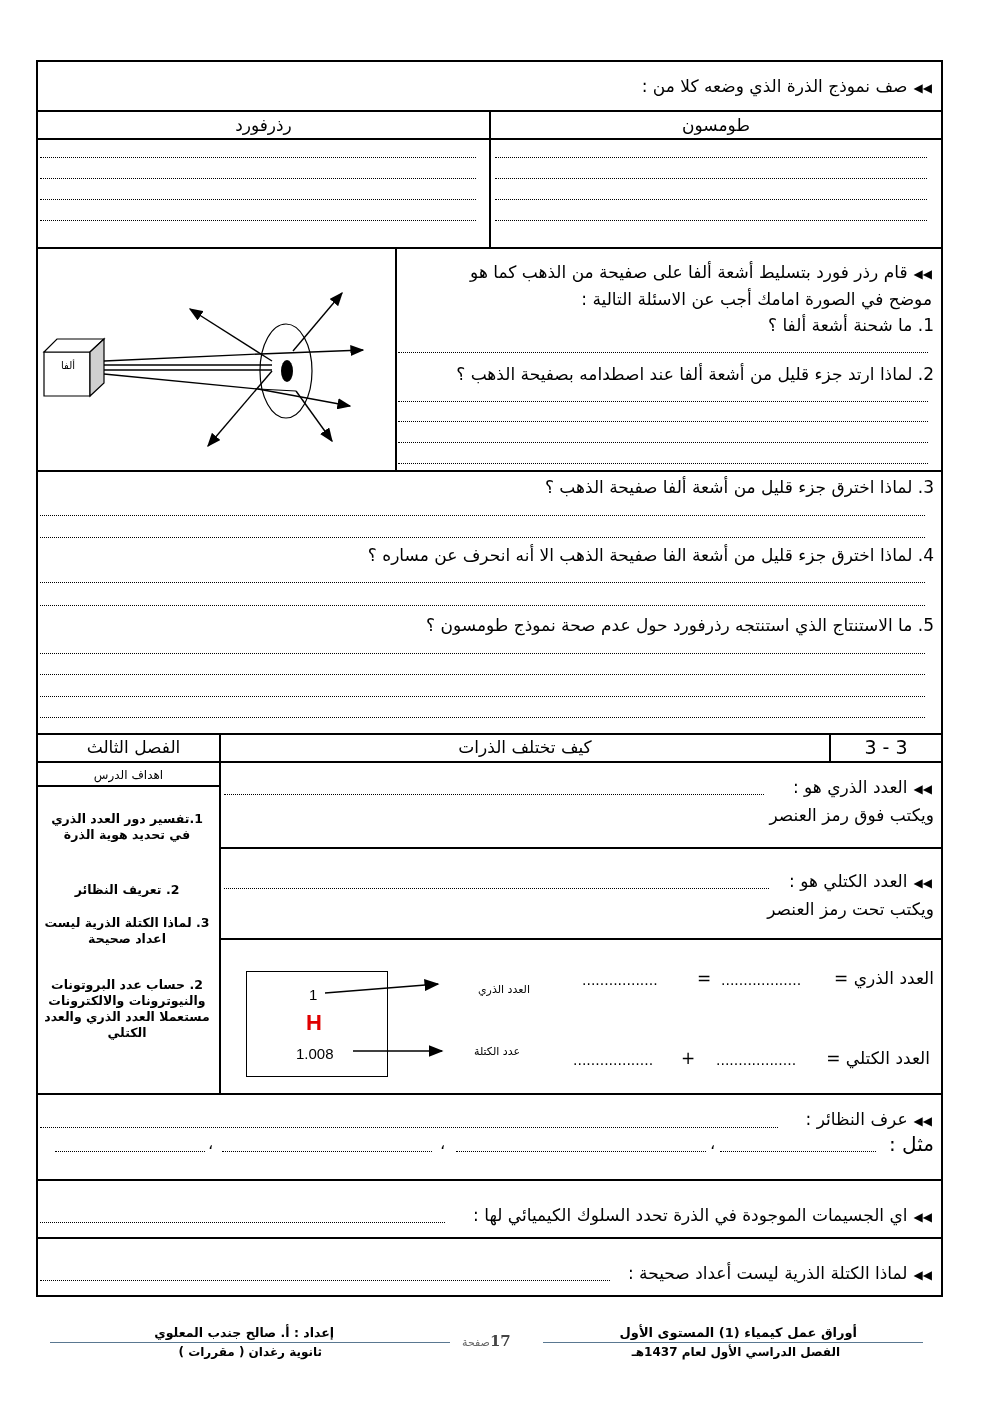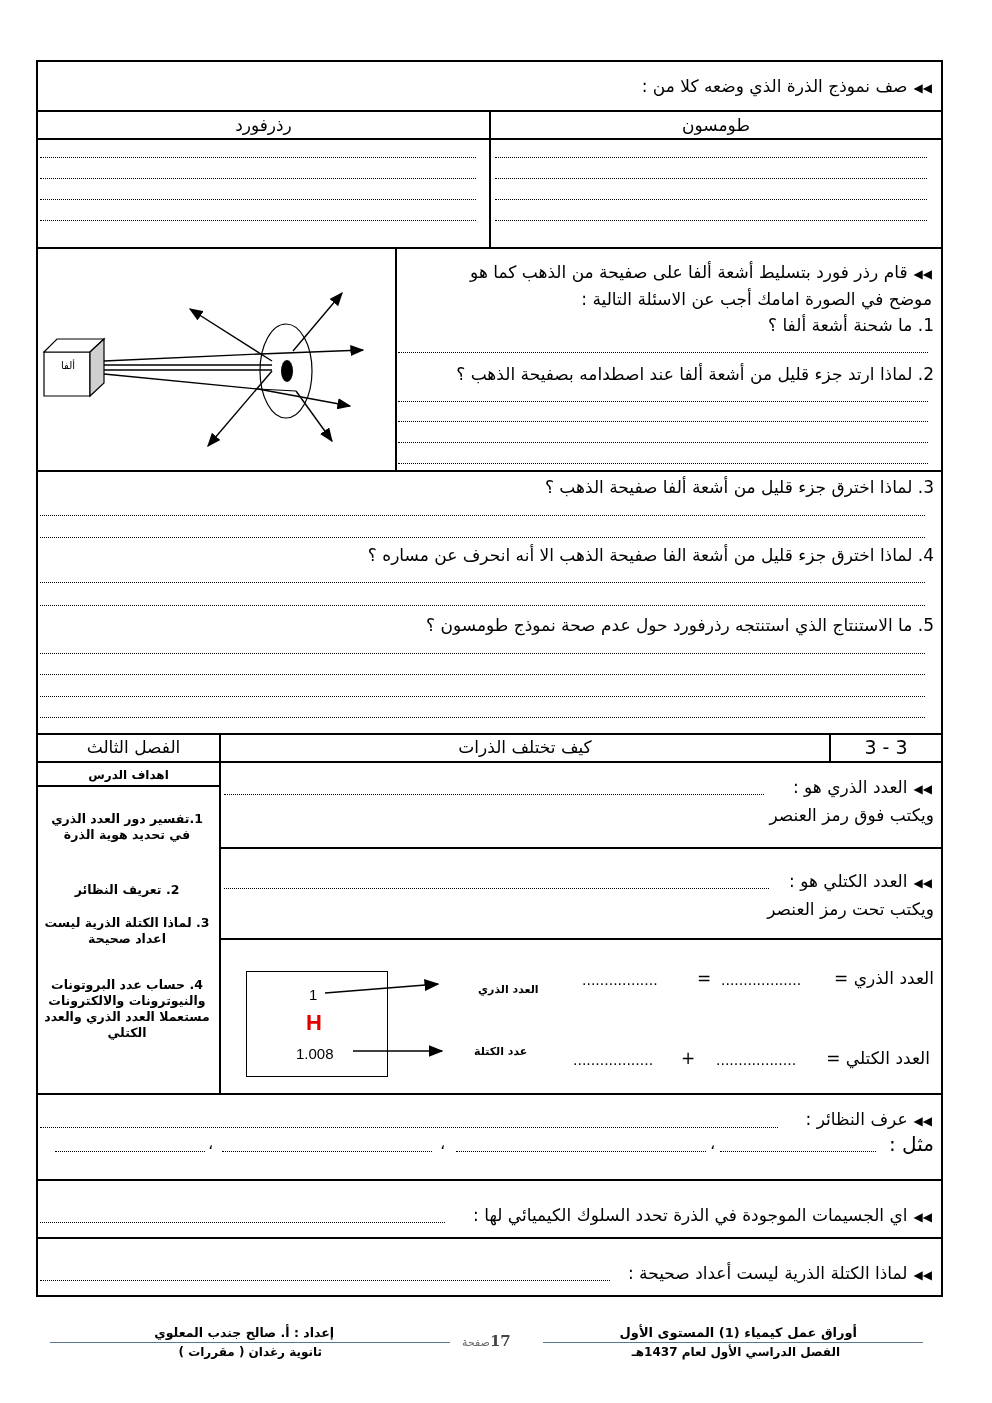--- a/index.html
+++ b/index.html
@@ -5,21 +5,21 @@
   html, body { margin: 0; padding: 0; background: #ffffff; }
   body { width: 992px; height: 1403px; position: relative; font-family: "DejaVu Sans", "Liberation Sans", sans-serif; color: #000; }
   .abs { position: absolute; }
   .box { position: absolute; border: 2px solid #000; box-sizing: border-box; }
   .hline { position: absolute; height: 0; border-top: 2px solid #000; }
   .vline { position: absolute; width: 0; border-left: 2px solid #000; }
   .rtl { direction: rtl; text-align: right; unicode-bidi: plaintext; }
   .txt { position: absolute; font-size: 16px; white-space: nowrap; line-height: 20px; }
   .dots { position: absolute; border-bottom: 1.5px dotted #000; height: 0; }
   .bullet { font-size: 12px; letter-spacing: -3px; margin-left: 6px; }
-  .small-bold { font-weight: bold; font-size: 12px; }
+  .small-bold { font-weight: normal; font-size: 12px; }
   .obj { position: absolute; left: 40px; width: 174px; text-align: center; direction: rtl; font-weight: bold; font-size: 12.5px; line-height: 16px; }
   .foot { position: absolute; font-size: 12px; font-weight: bold; white-space: nowrap; direction: rtl; }
   .foot-line { position: absolute; height: 0; border-top: 1px solid #5a7891; }
 </style>
 </head>
 <body>
 
 <div class="box" style="left:36px; top:60px; width:907px; height:1237px;"></div>
 
 <div class="txt rtl" style="right:60px; top:76px; font-size:17px;">
@@ -111,21 +111,21 @@
 
 <div class="txt" style="left:38px; width:191px; text-align:center; top:737px; font-size:17px;">الفصل الثالث</div>
 <div class="txt" style="left:221px; width:608px; text-align:center; top:737px; font-size:17px;">كيف تختلف الذرات</div>
 <div class="txt" style="left:831px; width:110px; text-align:center; top:737px; font-size:19px;">3 - 3</div>
 
 <div class="txt small-bold" style="left:38px; width:181px; text-align:center; top:765px;">اهداف الدرس</div>
 <div class="hline" style="left:36px; top:785px; width:184px;"></div>
 <div class="obj" style="top:811px;">1.تفسير دور العدد الذري في تحديد هوية الذرة</div>
 <div class="obj" style="top:874px;margin-top:8px;">2. تعريف النظائر</div>
 <div class="obj" style="top:915px;">3. لماذا الكتلة الذرية ليست اعداد صحيحة</div>
-<div class="obj" style="top:977px;">4. حساب عدد البروتونات والنيوترونات والالكترونات مستعملا العدد الذري والعدد الكتلي</div>
+<div class="obj" style="top:977px;">2. حساب عدد البروتونات والنيوترونات والالكترونات مستعملا العدد الذري والعدد الكتلي</div>
 
 <div class="txt rtl" style="right:60px; top:777px; font-size:17px;">
   <span class="bullet">◀◀</span><span>العدد الذري هو :</span>
 </div>
 <div class="dots" style="left:224px; top:794px; width:540px;"></div>
 <div class="txt rtl" style="right:58px; top:805px; font-size:17px;">ويكتب فوق  رمز العنصر</div>
 <div class="hline" style="left:219px; top:847px; width:724px;"></div>
 
 <div class="txt rtl" style="right:60px; top:871px; font-size:17px;">
   <span class="bullet">◀◀</span><span>العدد الكتلي هو :</span>

